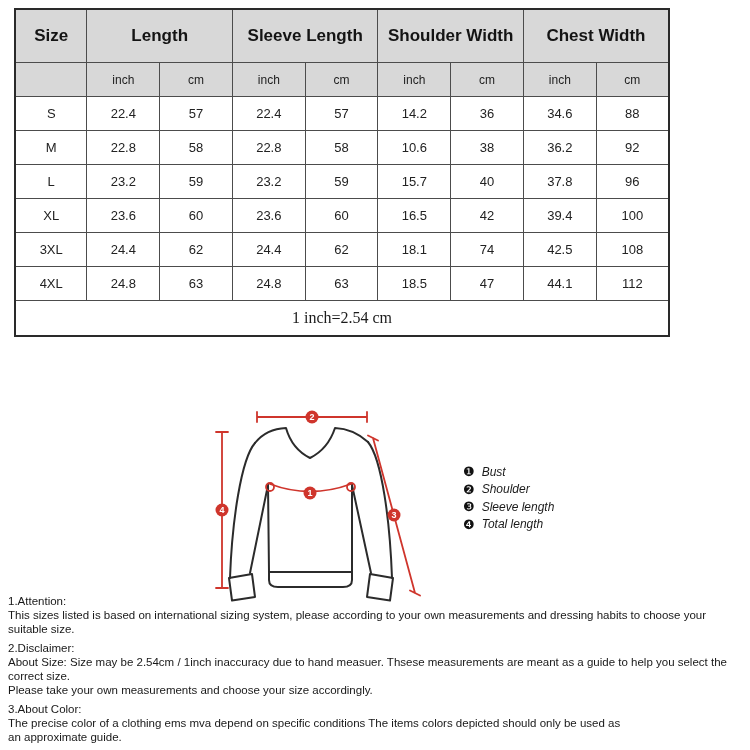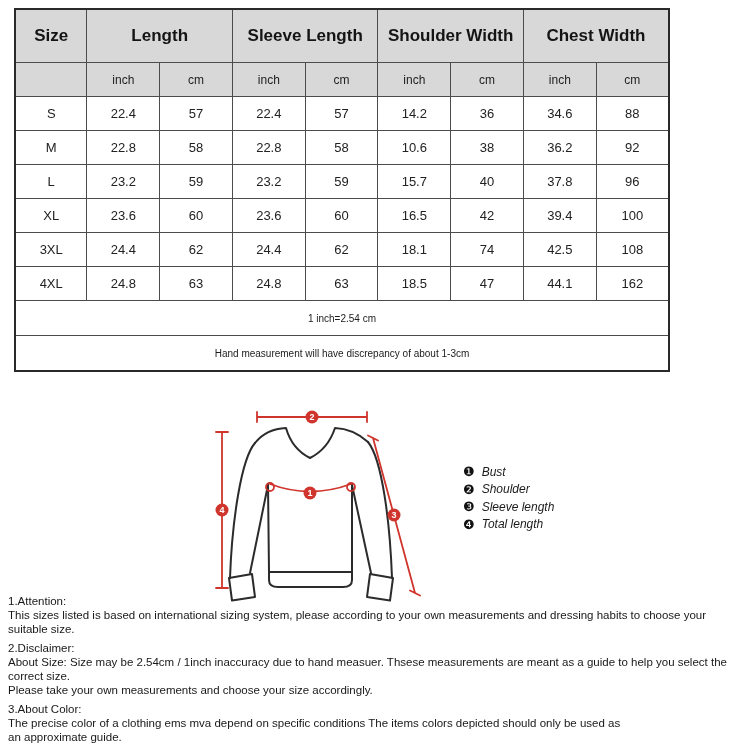--- a/index.html
+++ b/index.html
@@ -42,22 +42,22 @@
     margin-top: 36px;
   }
   .size-table tbody td {
     height: 33px;
     font-size: 13px;
     color: #222;
     background: #fff;
   }
   .size-table .note-row td {
     height: 34px;
-    font-family: Liberation Sans, sans-serif;
-    font-size: 10px;
+    font-family: Liberation Serif, serif;
+    font-size: 16px;
     color: #1b1b1b;
   }
 
   
   .diagram-svg {
     position: absolute;
     left: 200px; top: 407px;
     width: 230px; height: 196px;
   }
 
@@ -184,29 +184,26 @@
         </tr>
         <tr>
           <td>4XL</td>
           <td>24.8</td>
           <td>63</td>
           <td>24.8</td>
           <td>63</td>
           <td>18.5</td>
           <td>47</td>
           <td>44.1</td>
-          <td>162</td>
+          <td>112</td>
         </tr>
       </tbody>
     <tbody>
       <tr class="note-row">
         <td colspan="9">1 inch=2.54 cm</td>
-      </tr>
-      <tr class="note-row">
-        <td colspan="9">Hand measurement will have discrepancy of about 1-3cm</td>
       </tr>
     </tbody>
   </table>
 
   <svg class="diagram-svg" viewBox="0 0 230 196">
 
     <g stroke="#2b2b2b" stroke-width="2" fill="none" stroke-linejoin="round" stroke-linecap="round">
       <path d="M55,36 C63,26 73,21.5 86,21 Q92,42 110,51 Q128,42 135,21 C148,21.5 158,26 168,35"></path>
       <path d="M55,36 C41,52 32,115 30,171"></path>
       <path d="M168,35 C182,52 190,115 192,171"></path>

